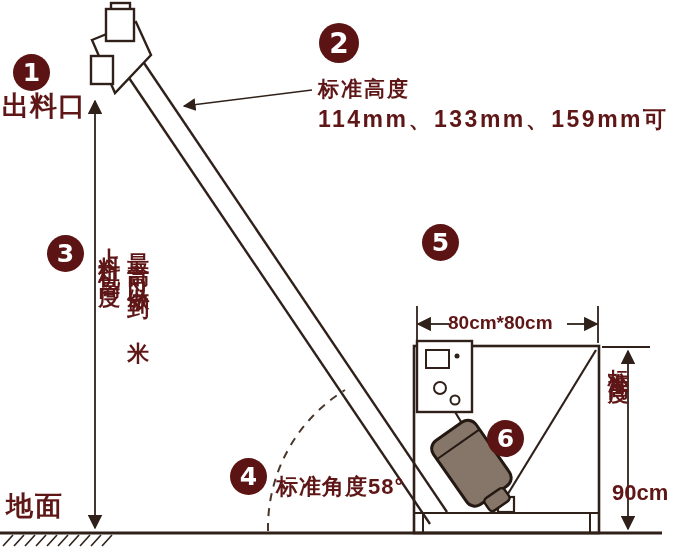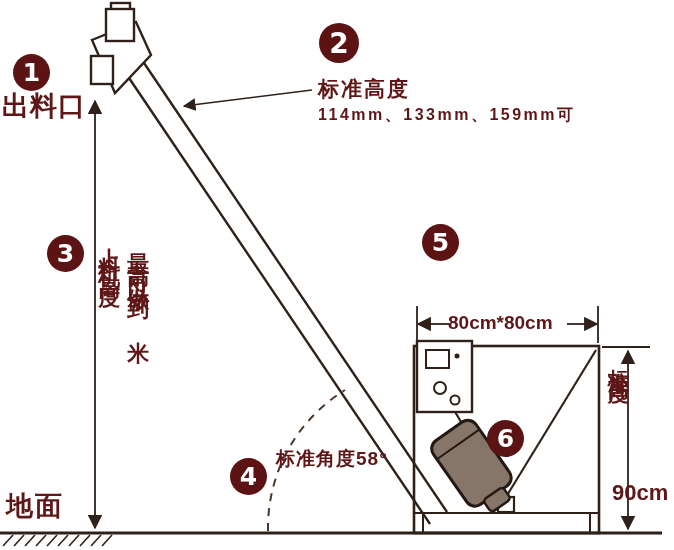--- a/index.html
+++ b/index.html
@@ -121,26 +121,26 @@
   <div class="badge b37" style="left:13px;top:54px;">1</div>
   <div class="badge b40" style="left:319px;top:23px;">2</div>
   <div class="badge b37" style="left:47px;top:235px;">3</div>
   <div class="badge b37" style="left:230px;top:458px;">4</div>
   <div class="badge b37" style="left:422px;top:224px;">5</div>
   <div class="badge b37" style="left:487px;top:420px;">6</div>
 
   <div class="lbl" style="left:2px;top:91px;font-size:27px;letter-spacing:1px;">出料口</div>
 
   <div class="lbl" style="left:318px;top:77px;font-size:21px;letter-spacing:2px;">标准高度</div>
-  <div class="lbl" style="left:318px;top:106px;font-size:16px;letter-spacing:2.5px;">114mm、133mm、159mm可</div>
+  <div class="lbl" style="left:318px;top:106px;font-size:23px;letter-spacing:2.5px;">114mm、133mm、159mm可</div>
 
   <div class="lbl v-text" style="left:97px;top:230px;font-size:22px;letter-spacing:9px;">上料机高度</div>
   <div class="lbl v-text" style="left:126px;top:236px;font-size:22px;letter-spacing:9px;">最高可以做到7米</div>
 
-  <div class="lbl" style="left:276px;top:448px;font-size:19px;letter-spacing:1px;text-align:right;">标准角度58°</div>
+  <div class="lbl" style="left:276px;top:474px;font-size:22px;letter-spacing:1px;text-align:right;">标准角度58°</div>
 
   <div class="lbl" style="left:448px;top:312px;width:120px;text-align:left;font-size:19px;">80cm*80cm</div>
 
   <div class="lbl v-text" style="left:606px;top:352px;font-size:21px;letter-spacing:4px;">标准高度</div>
   <div class="lbl" style="left:612px;top:480px;font-size:22px;">90cm</div>
 
   <div class="lbl" style="left:6px;top:491px;font-size:27px;letter-spacing:2px;">地面</div>
 
 </div>
 

